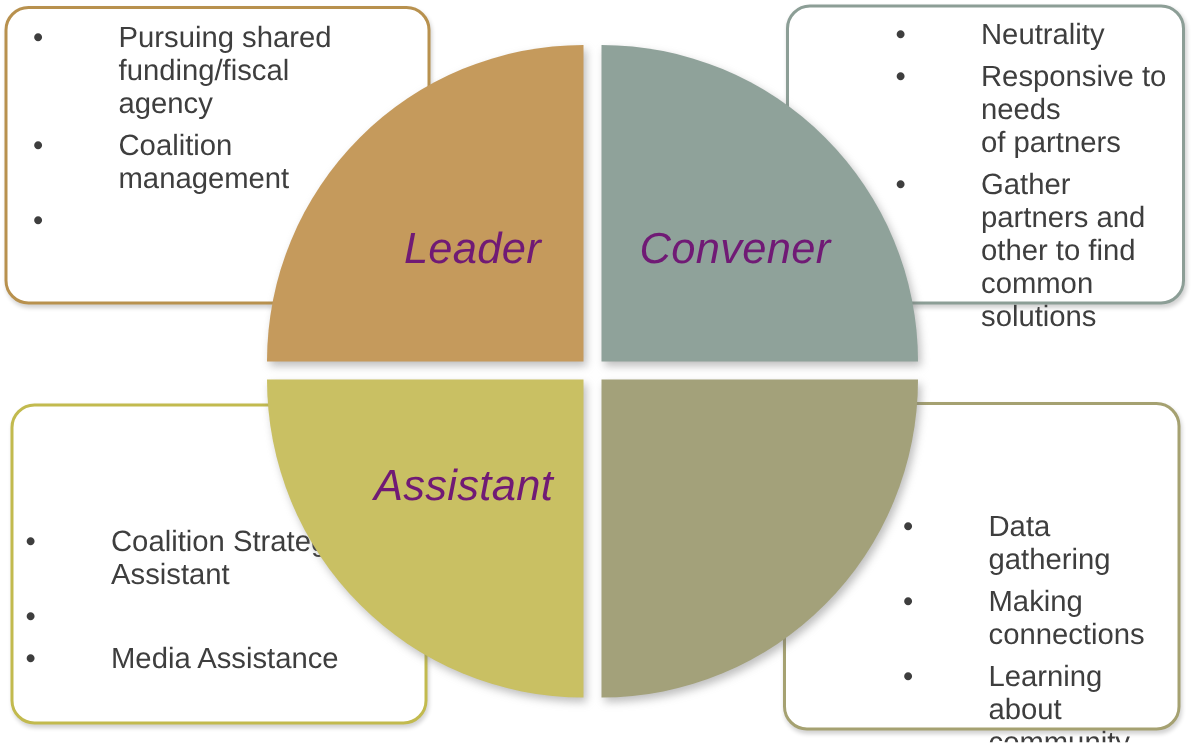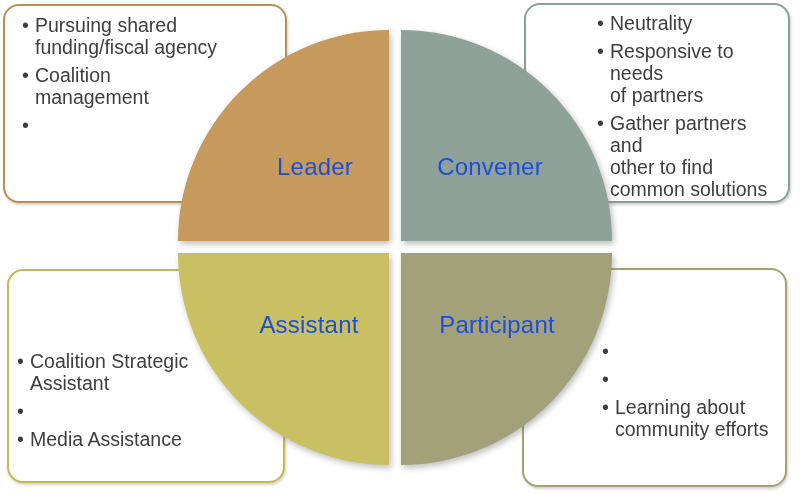--- a/index.html
+++ b/index.html
@@ -32,37 +32,38 @@
     line-height: 22px;
     color: #3E3E3E;
   }
   .box-tl .list { padding: 8px 24px 0 17px; }
   .box-tr .list { padding: 7px 6px 0 71px; }
   .box-bl .list { padding: 79px 16px 0 8px; }
   .box-br .list { padding: 70px 2px 0 78px; }
 
   .li { display: flex; margin-bottom: 6px; }
   .bullet { flex: 0 0 13px; width: 13px; }
-  .txt { white-space: pre-line; }
+  .txt { white-space: pre-line; margin-left: 44px; }
 
   
   .circle { position: absolute; inset: 0; filter: drop-shadow(2px 3px 3px rgba(110,110,110,0.45)); }
   .quad { position: absolute; }
   .q-leader      { left: 178px; top: 30px;  width: 211px; height: 211px; background: #C59A5C; border-radius: 100% 0 0 0; }
   .q-convener    { left: 401px; top: 30px;  width: 211px; height: 211px; background: #8FA29A; border-radius: 0 100% 0 0; }
   .q-assistant   { left: 178px; top: 253px; width: 211px; height: 212px; background: #C9C063; border-radius: 0 0 0 100%; }
   .q-participant { left: 401px; top: 253px; width: 211px; height: 212px; background: #A3A17A; border-radius: 0 0 100% 0; }
 
   .qlabel {
     position: absolute;
     transform: translate(-50%, -50%);
-    color: #1d4ed8;
-    font-size: 24px;
+    color: #701a75;
+    font-size: 29px;
     white-space: nowrap;
     letter-spacing: 0.2px;
+    font-style: italic;
   }
   .l-leader      { left: 315px; top: 167px; }
   .l-convener    { left: 490px; top: 167px; }
   .l-assistant   { left: 309px; top: 325px; }
   .l-participant { left: 497px; top: 325px; }
 </style>
 </head>
 <body>
 
 <div class="canvas">
@@ -116,37 +117,39 @@
         <div class="li">
           <span class="bullet">•</span>
           <span class="txt">Media Assistance</span>
         </div>
       </div>
   </div>
   <div class="box box-br">
     <div class="list">
         <div class="li">
           <span class="bullet">•</span>
+          <span class="txt">Data gathering</span>
         </div>
         <div class="li">
           <span class="bullet">•</span>
+          <span class="txt">Making
+connections</span>
         </div>
         <div class="li">
           <span class="bullet">•</span>
           <span class="txt">Learning about
 community efforts</span>
         </div>
       </div>
   </div>
 
   <div class="circle">
     <div class="quad q-leader"></div>
     <div class="quad q-convener"></div>
     <div class="quad q-assistant"></div>
     <div class="quad q-participant"></div>
   </div>
 
   <div class="qlabel l-leader">Leader</div>
   <div class="qlabel l-assistant">Assistant</div>
   <div class="qlabel l-convener">Convener</div>
-  <div class="qlabel l-participant">Participant</div>
 
 </div>
 
 </body></html>

